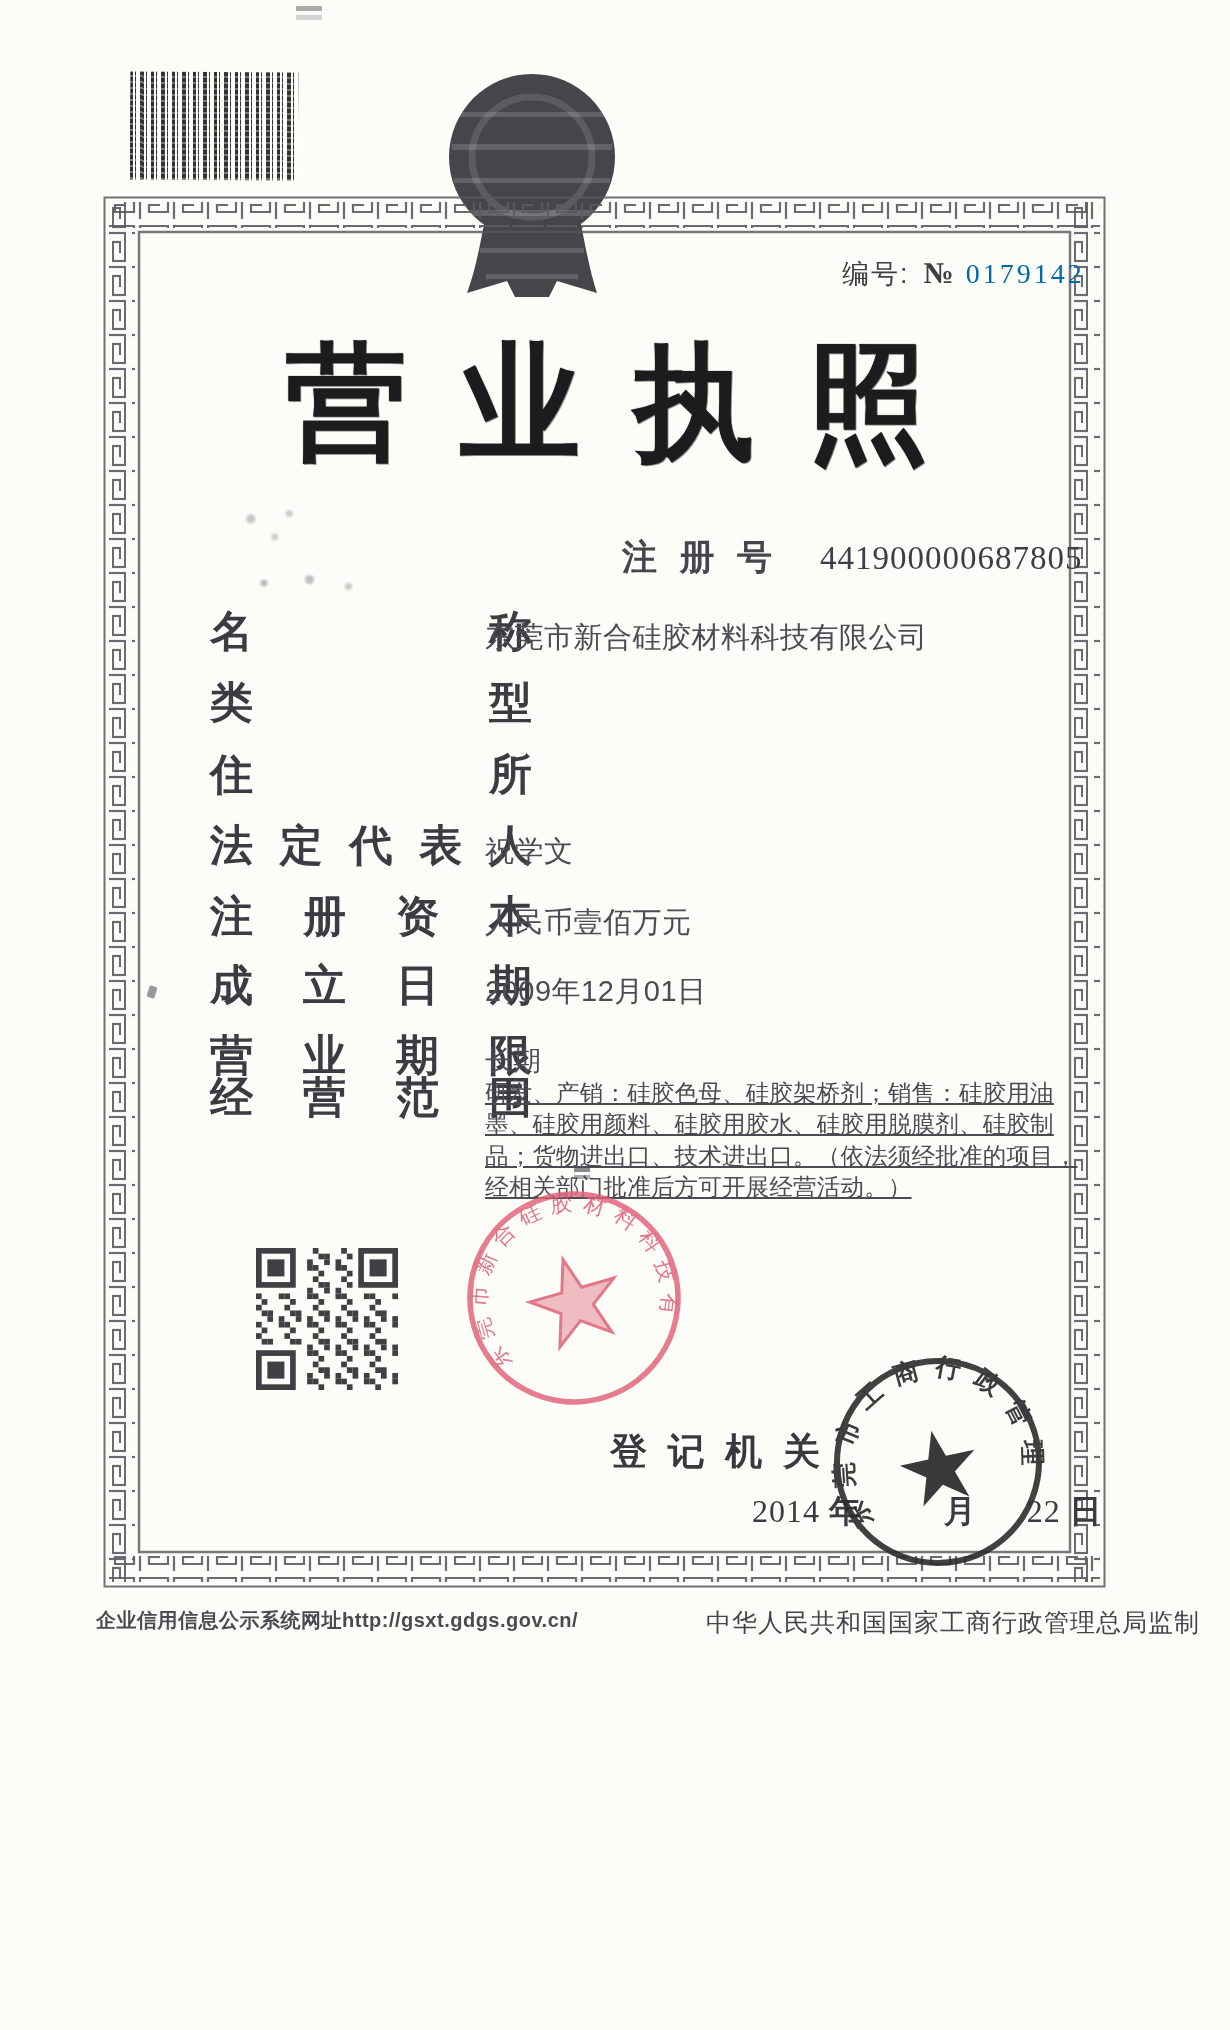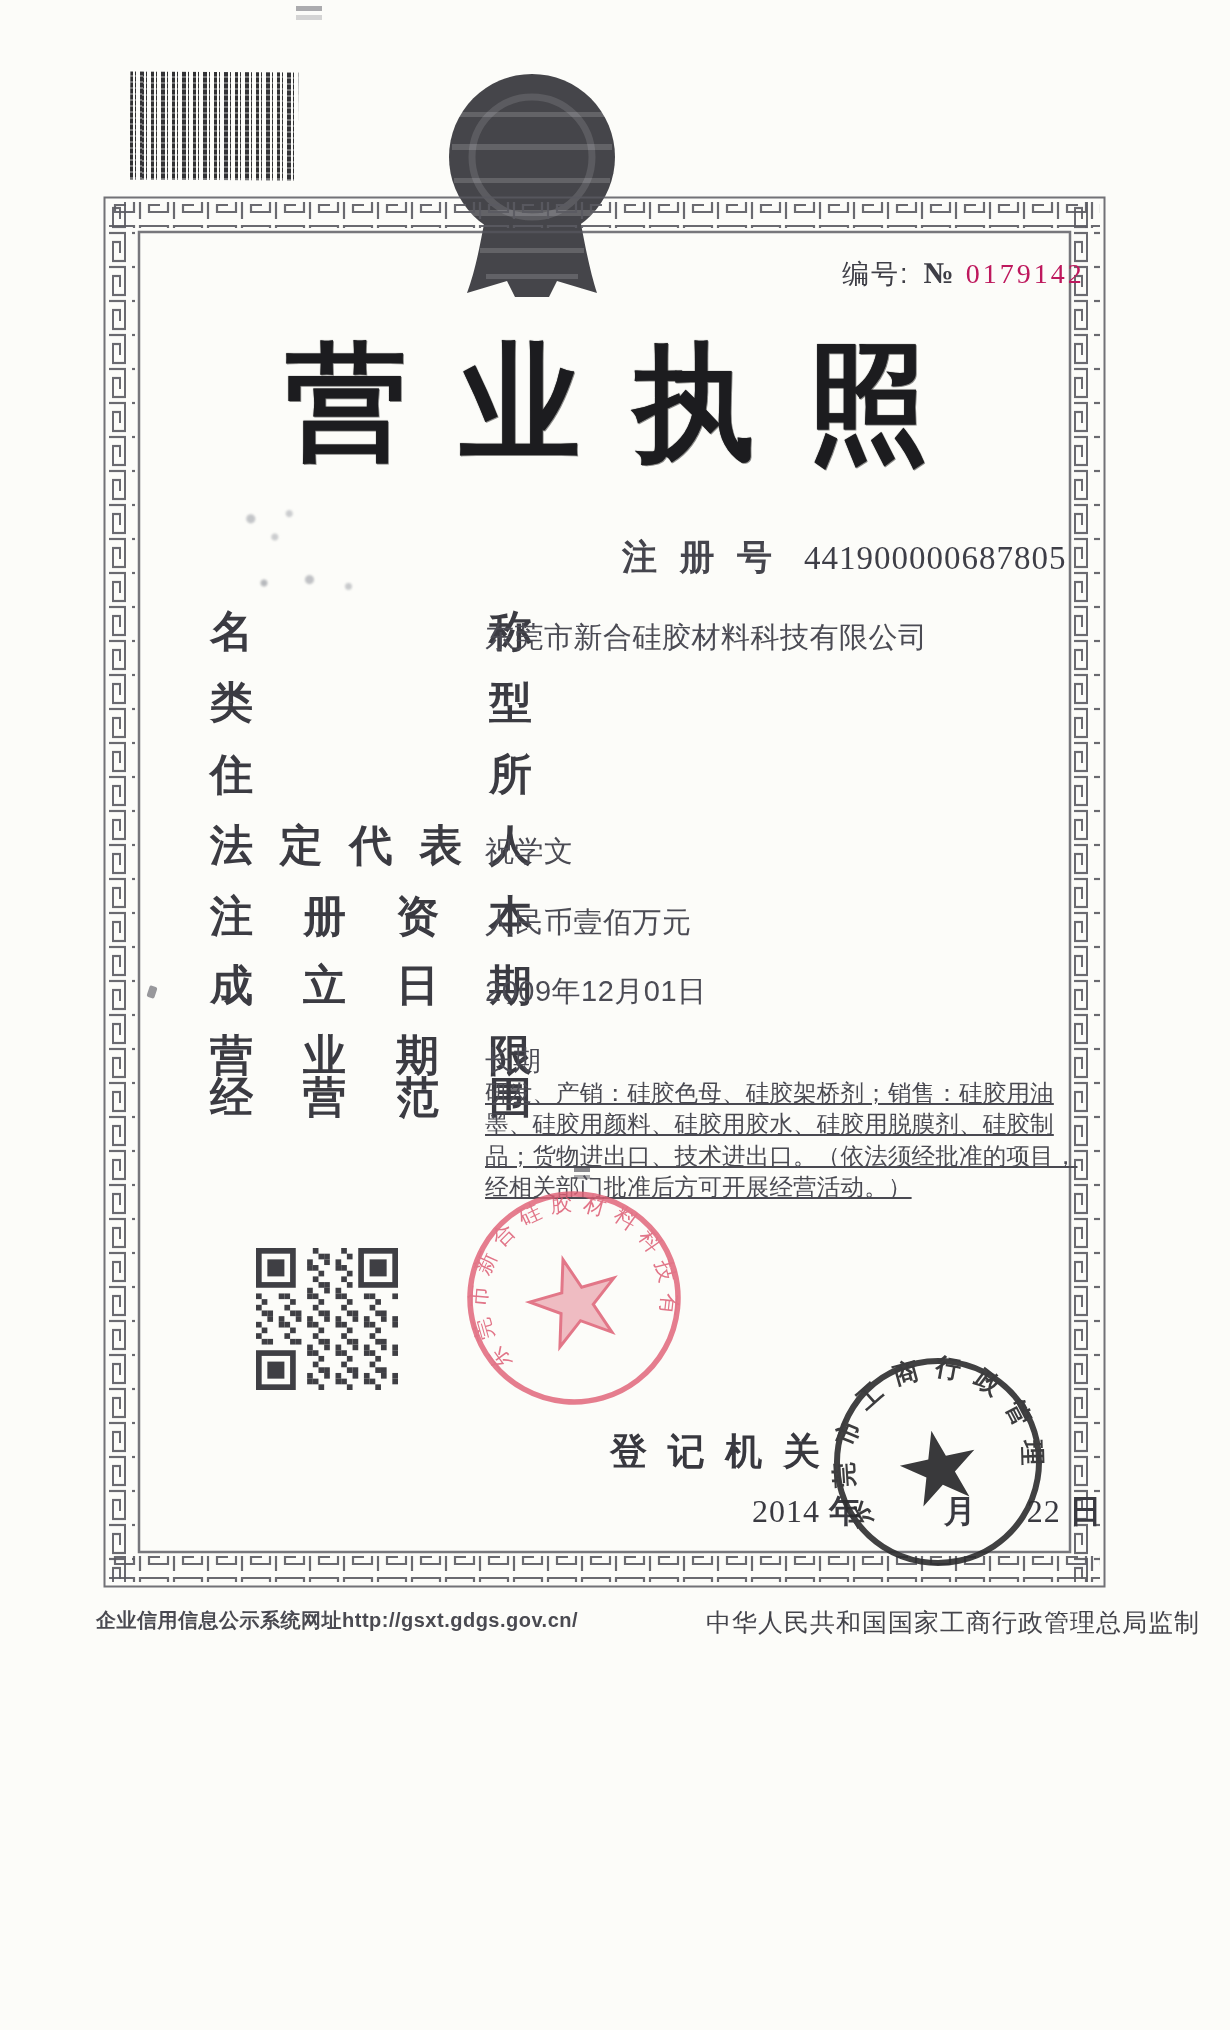--- a/index.html
+++ b/index.html
@@ -15,32 +15,32 @@
     left:130px;top:72px;width:168px;height:108px;
     background:
       repeating-linear-gradient(0deg, rgba(255,255,255,.34) 0 2px, rgba(255,255,255,0) 2px 6px),
       repeating-linear-gradient(90deg,#1f1f22 0 3px,rgba(0,0,0,0) 3px 5px,#1f1f22 5px 6px,rgba(0,0,0,0) 6px 10px,#232326 10px 14px,rgba(0,0,0,0) 14px 16px,#1f1f22 16px 17px,rgba(0,0,0,0) 17px 21px);
     transform:rotate(.4deg);
     opacity:.92;
   }
   
   .serial{left:842px;top:256px;font-size:27px;color:#3e3e46;letter-spacing:2px;white-space:nowrap;}
   .serial .nomark{font-family:"Liberation Serif",serif;font-weight:bold;font-size:30px;margin:0 10px 0 14px;}
-  .serial .num{font-family:"Liberation Serif",serif;font-size:28px;letter-spacing:3px;color:#be185d;}
+  .serial .num{font-family:"Liberation Serif",serif;font-size:28px;letter-spacing:3px;color:#0369a1;}
   
   .title{left:286px;top:330px;width:642px;display:flex;justify-content:space-between;}
   .title span{
     font-size:120px;line-height:1.2;font-weight:900;color:#1c1c1f;
     text-shadow:0 0 1px #222,1px 1px 0 rgba(40,40,40,.5);
     transform:scaleY(1.05);
   }
   
   .regno{left:622px;top:534px;display:flex;align-items:baseline;white-space:nowrap;}
   .regno .lbl{display:inline-flex;justify-content:space-between;width:150px;font-size:35px;font-weight:600;color:#45454d;}
-  .regno .num{margin-left:32px;font-family:"Liberation Serif",serif;font-size:33px;letter-spacing:1px;color:#3e3e47;}
+  .regno .num{margin-left:48px;font-family:"Liberation Serif",serif;font-size:33px;letter-spacing:1px;color:#3e3e47;}
   
   .row{position:absolute;left:210px;width:880px;}
   .row .lbl{display:flex;justify-content:space-between;width:322px;font-size:43px;font-weight:600;color:#3b3b42;line-height:1.1;}
   .row .val{position:absolute;left:275px;top:10px;font-size:29px;color:#4b4b54;white-space:nowrap;letter-spacing:.5px;}
   .row .val.small{font-size:28px;letter-spacing:0;}
   .row .val.para{white-space:normal;width:616px;font-size:23.5px;line-height:1.34;top:4px;letter-spacing:.2px;color:#4a4a52;text-decoration:underline;}
   
   .registrar{left:610px;top:1427px;display:flex;justify-content:space-between;width:210px;font-size:37px;font-weight:600;color:#38383f;}
   .dateline{left:752px;top:1490px;font-size:32px;color:#3a3a41;white-space:nowrap;font-weight:600;}
   .dateline .n{font-family:Liberation Serif, serif;font-weight:normal;letter-spacing:1px;}

